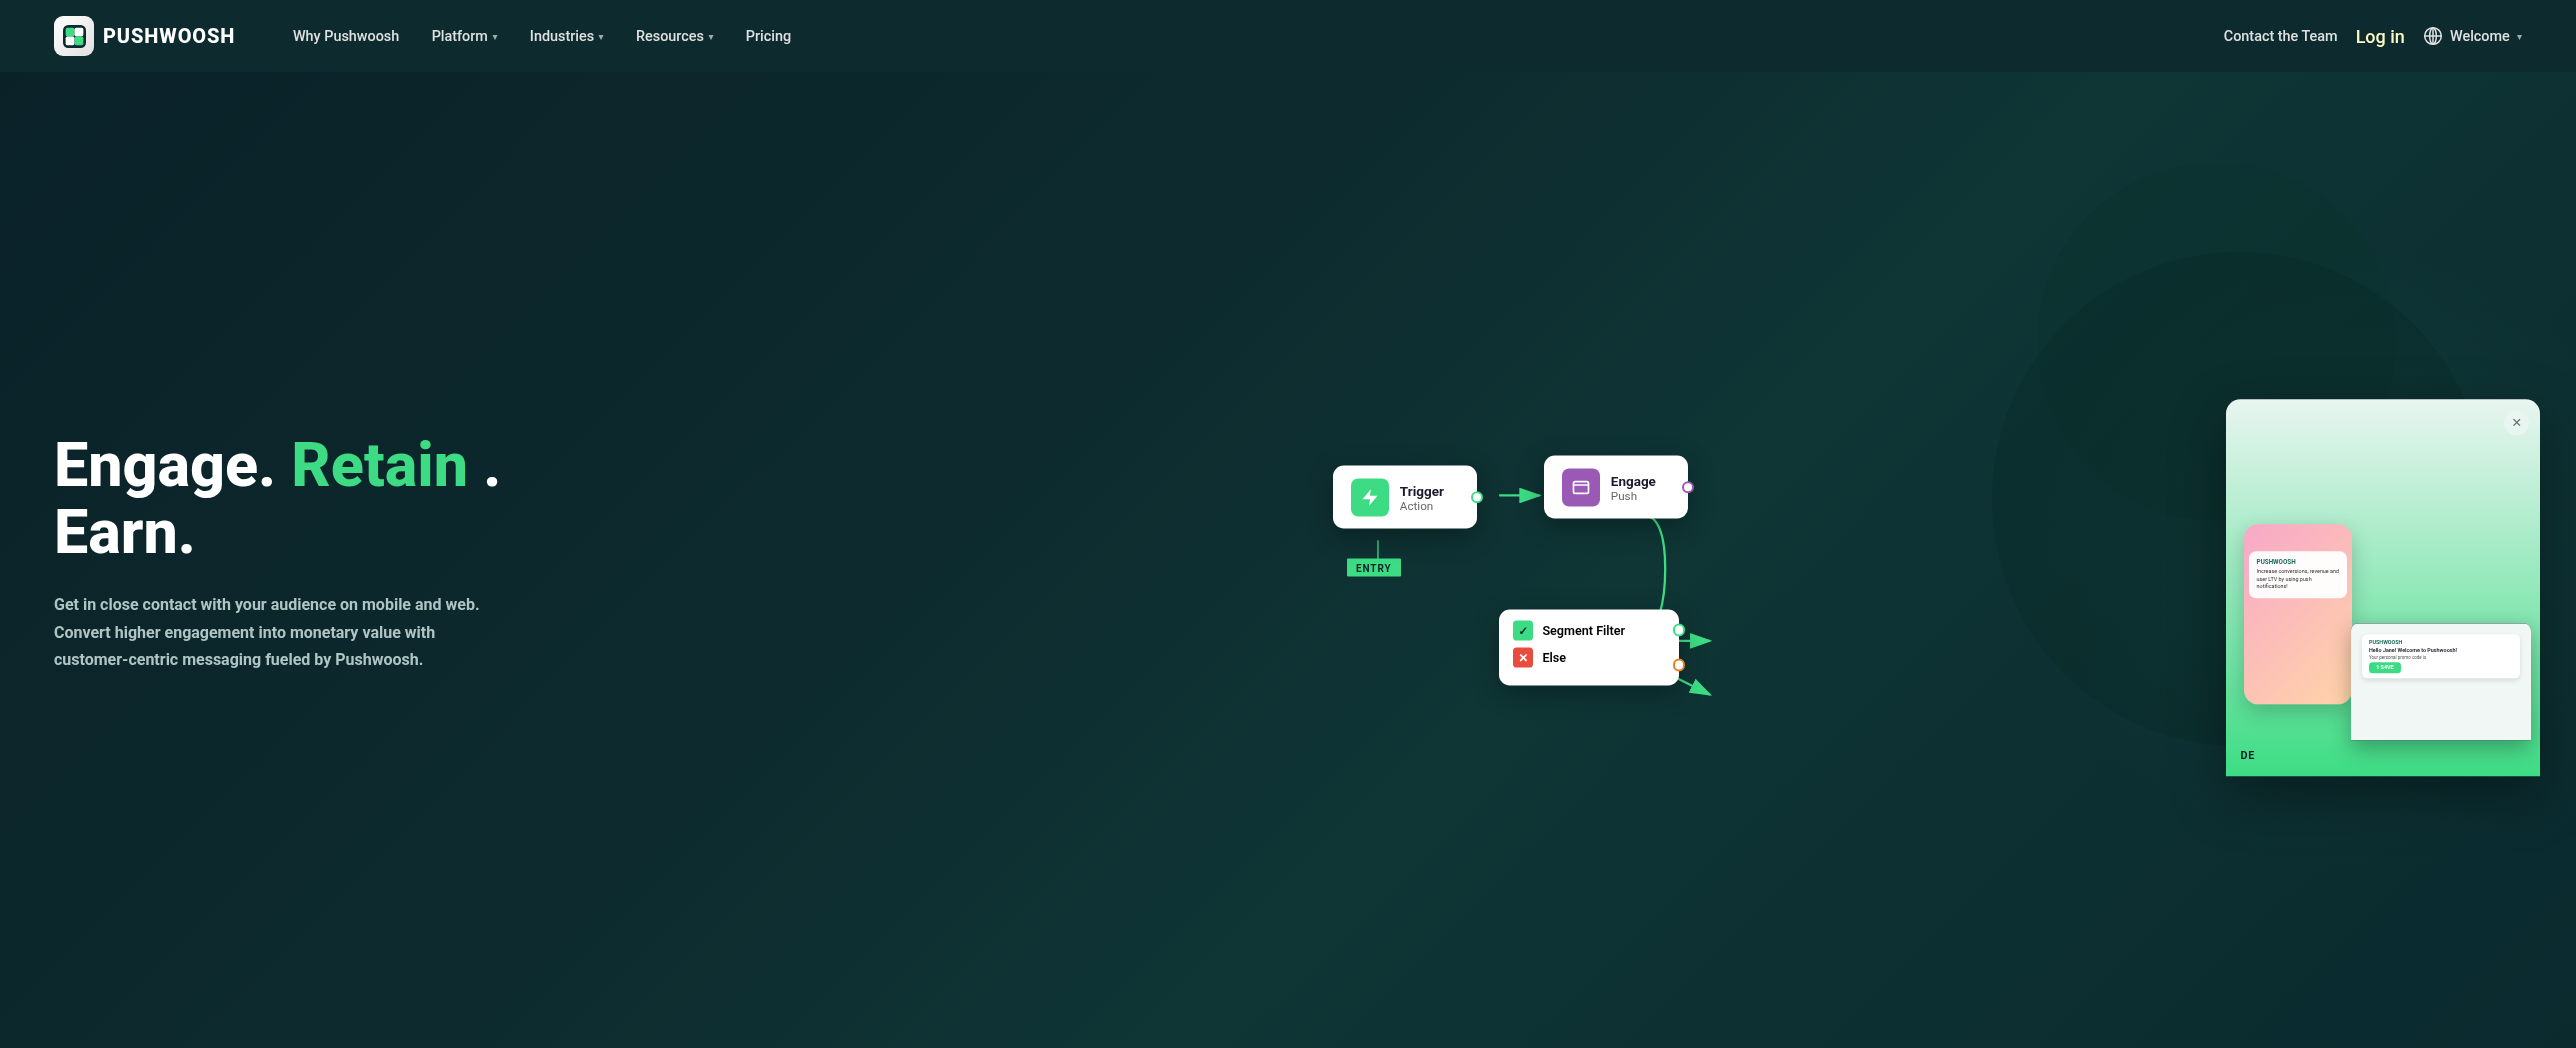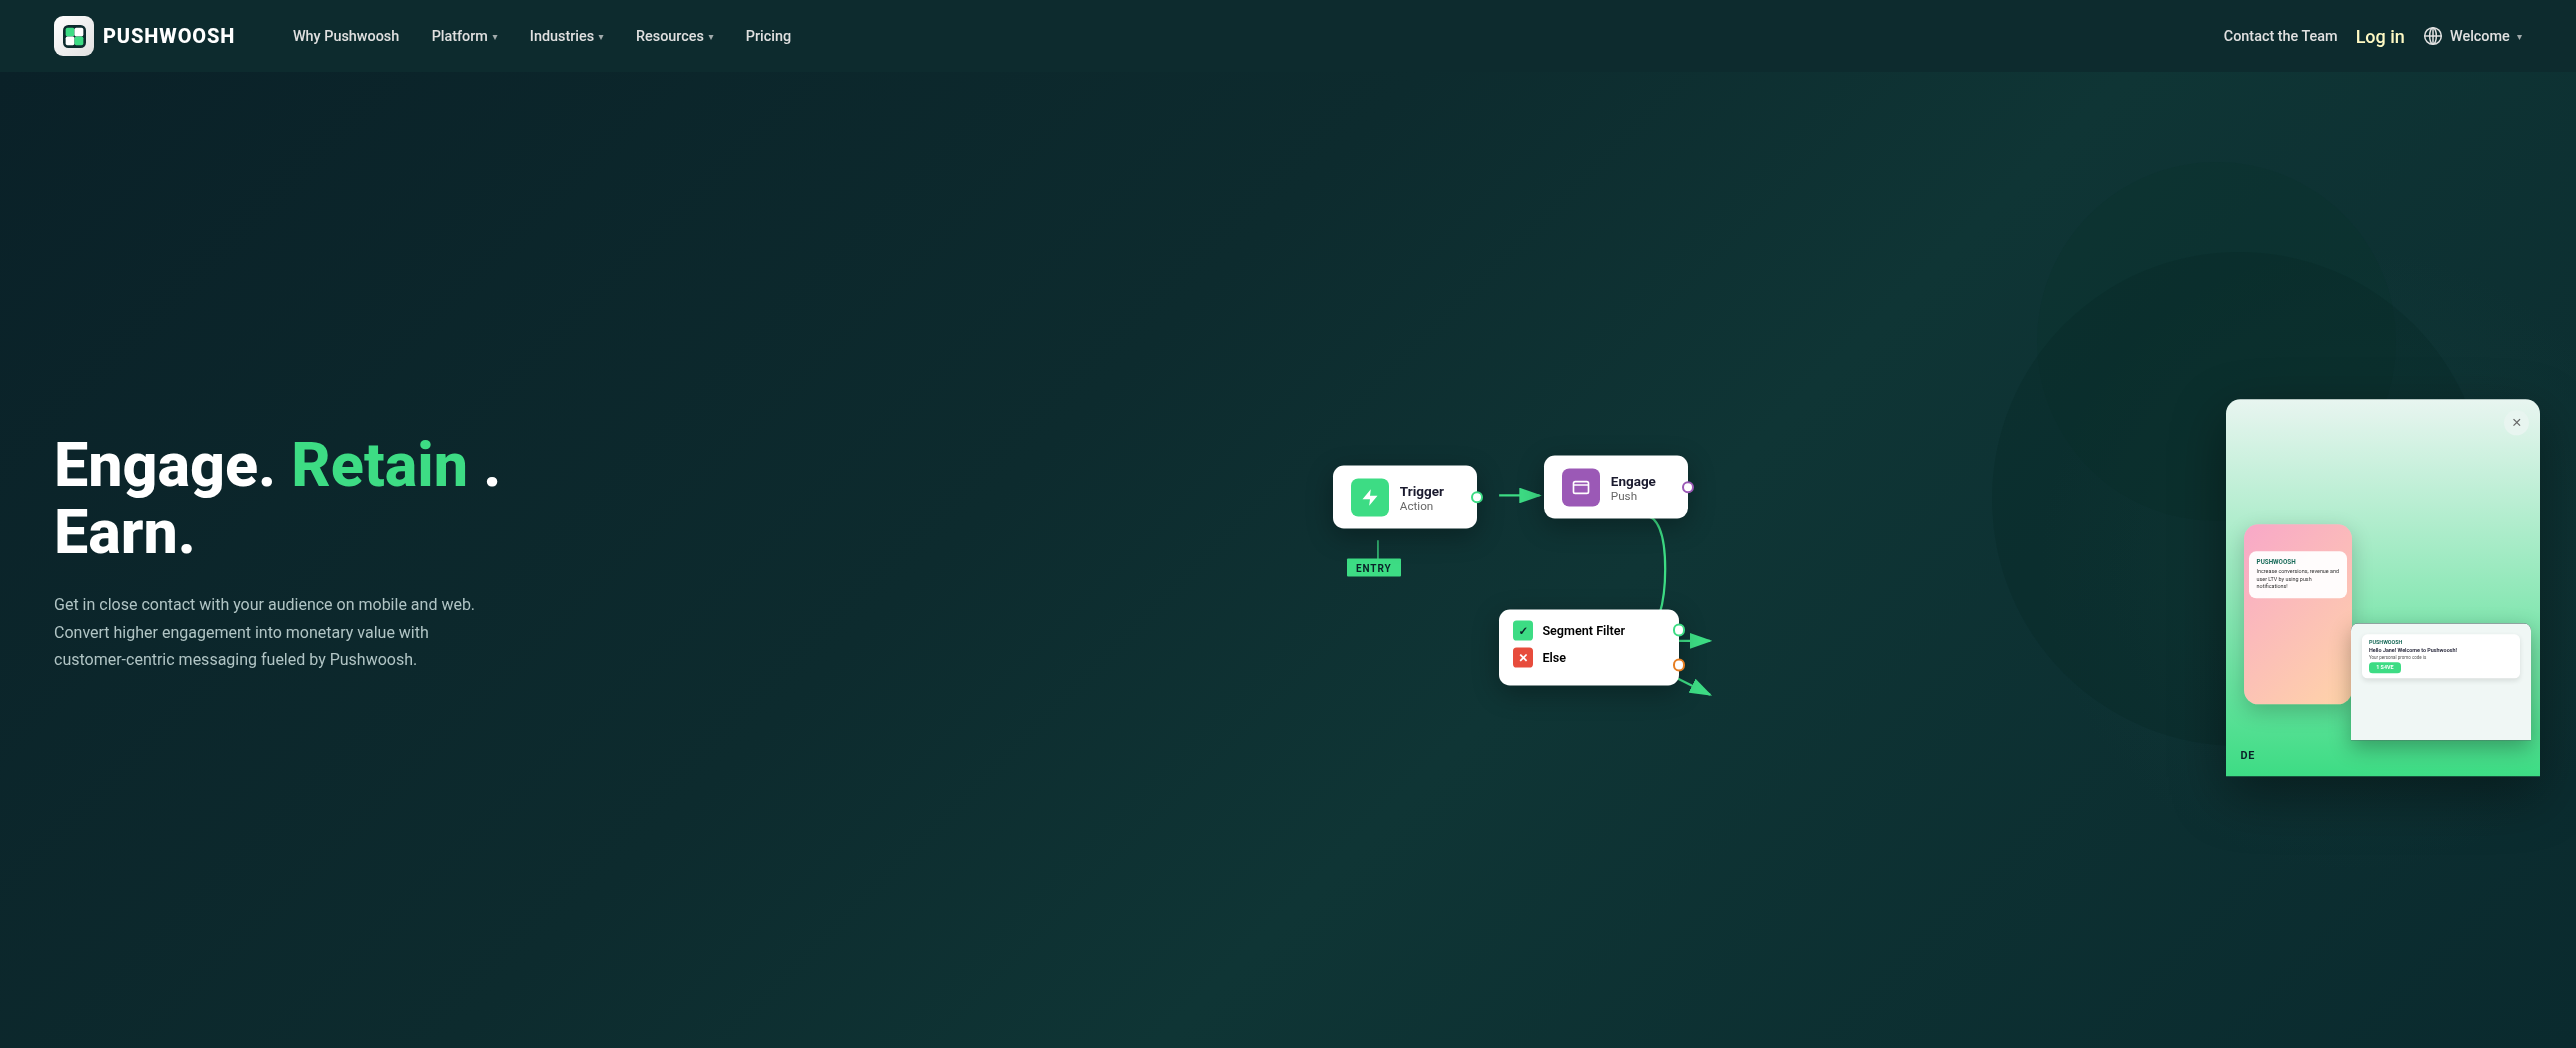--- a/index.html
+++ b/index.html
@@ -163,20 +163,21 @@
     .hero-title-green {
       color: #3ddc84;
     }
 
     .hero-description {
       font-size: 16px;
       line-height: 1.7;
       color: #b0c4c4;
       margin-bottom: 33px;
       max-width: 449px;
+      font-weight: bold;
     }
 
     .hero-buttons {
       display: flex;
       gap: 18px;
       align-items: center;
     }
 
     .btn-demo {
       background: #3ddc84;

